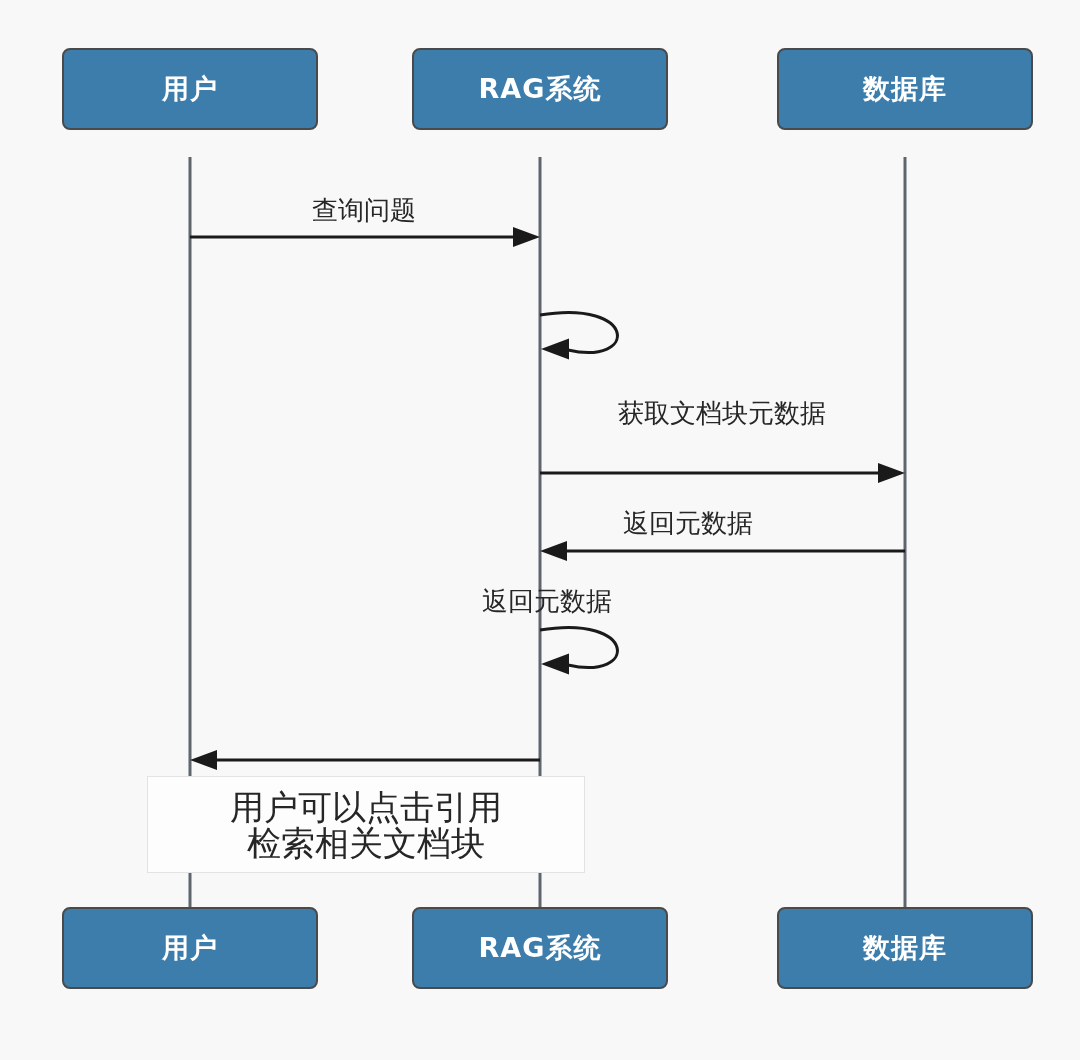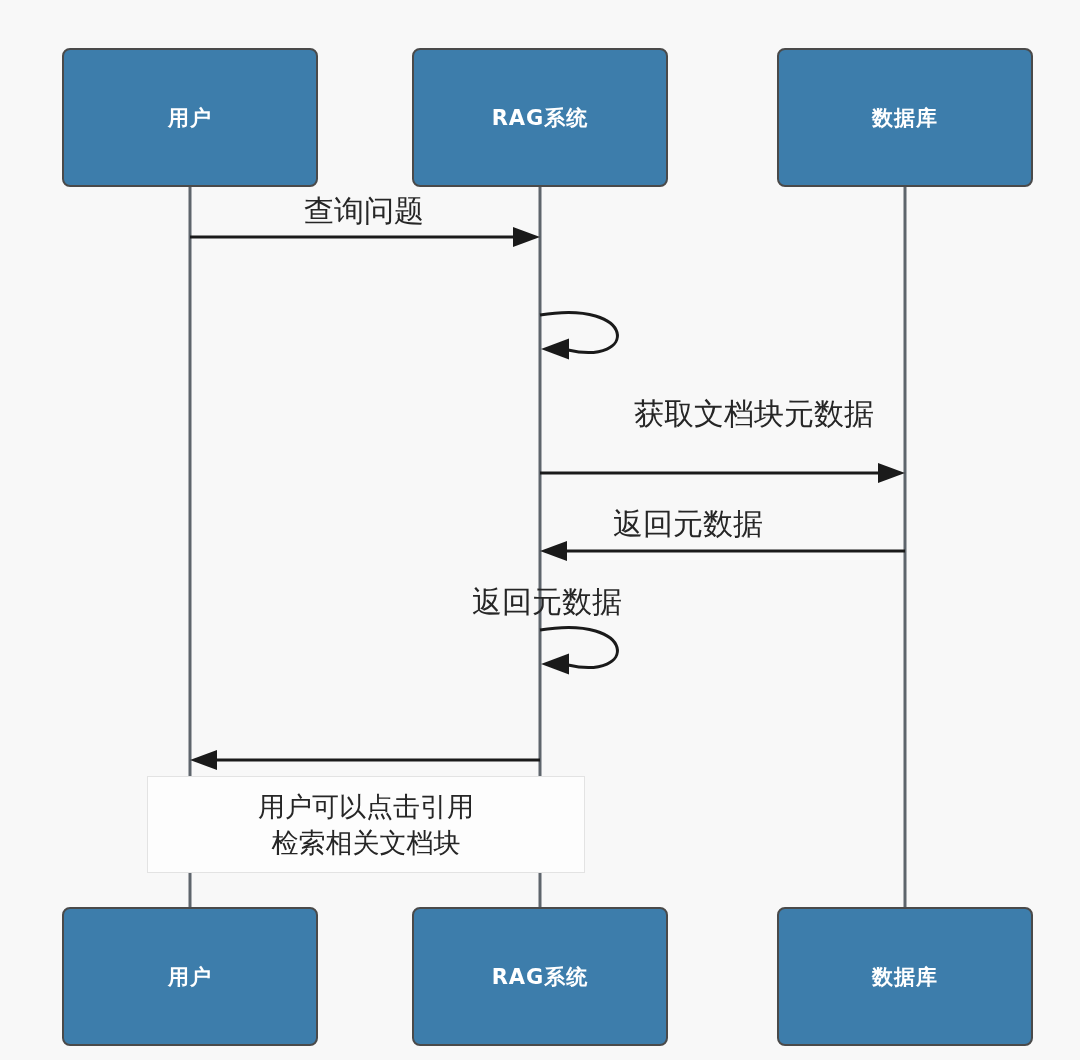--- a/index.html
+++ b/index.html
@@ -13,50 +13,50 @@
     position: relative;
     width: 1080px; height: 1060px;
     background: #f8f8f8;
   }
   .layer {
     position: absolute; left: 0; top: 0;
     width: 1080px; height: 1060px;
   }
   .participant {
     position: absolute;
-    width: 256px; height: 139px;
+    width: 256px; height: 82px;
     box-sizing: border-box;
     background: #3d7dab;
     border: 2px solid #4a4a4a;
     border-radius: 8px;
     color: #ffffff;
     display: flex; align-items: center; justify-content: center;
-    font-size: 21px; font-weight: 600;
+    font-size: 27px; font-weight: 600;
     letter-spacing: 1px;
   }
   .msg-label {
     position: absolute;
     transform: translateX(-50%);
     white-space: nowrap;
     color: #262626;
-    font-size: 30px;
+    font-size: 26px;
     line-height: 35px;
     text-align: center;
   }
   .note {
     position: absolute;
     left: 147px; top: 776px;
     width: 438px; height: 97px;
     box-sizing: border-box;
     background: #fdfdfd;
     border: 1px solid #e3e3e3;
     display: flex; flex-direction: column;
     align-items: center; justify-content: center;
     color: #262626;
-    font-size: 27px;
+    font-size: 34px;
     line-height: 36px;
     text-align: center;
   }
 </style>
 </head>
 <body>
 
 <div class="canvas">
 
   <svg class="layer" viewBox="0 0 1080 1060" xmlns="http://www.w3.org/2000/svg">
@@ -93,21 +93,21 @@
 
     <g>
       <line x1="540" y1="760" x2="216" y2="760" stroke="#1a1a1a" stroke-width="3"></line>
       <polygon points="190,760 217,750 217,770" fill="#1a1a1a"></polygon>
     </g>
   </svg>
 
   <div class="msg-label" style="left:364px; top:193px;">查询问题</div>
 
 
-  <div class="msg-label" style="left:722px; top:396px;margin-left:32px;">
+  <div class="msg-label" style="left:722px; top:396px;">
     <div>获取文档块元数据</div>
   </div>
 
   <div class="msg-label" style="left:688px; top:506px;">返回元数据</div>
 
   <div class="msg-label" style="left:547px; top:584px;">返回元数据</div>
 
 
   <div class="note">
     <div>用户可以点击引用</div>

